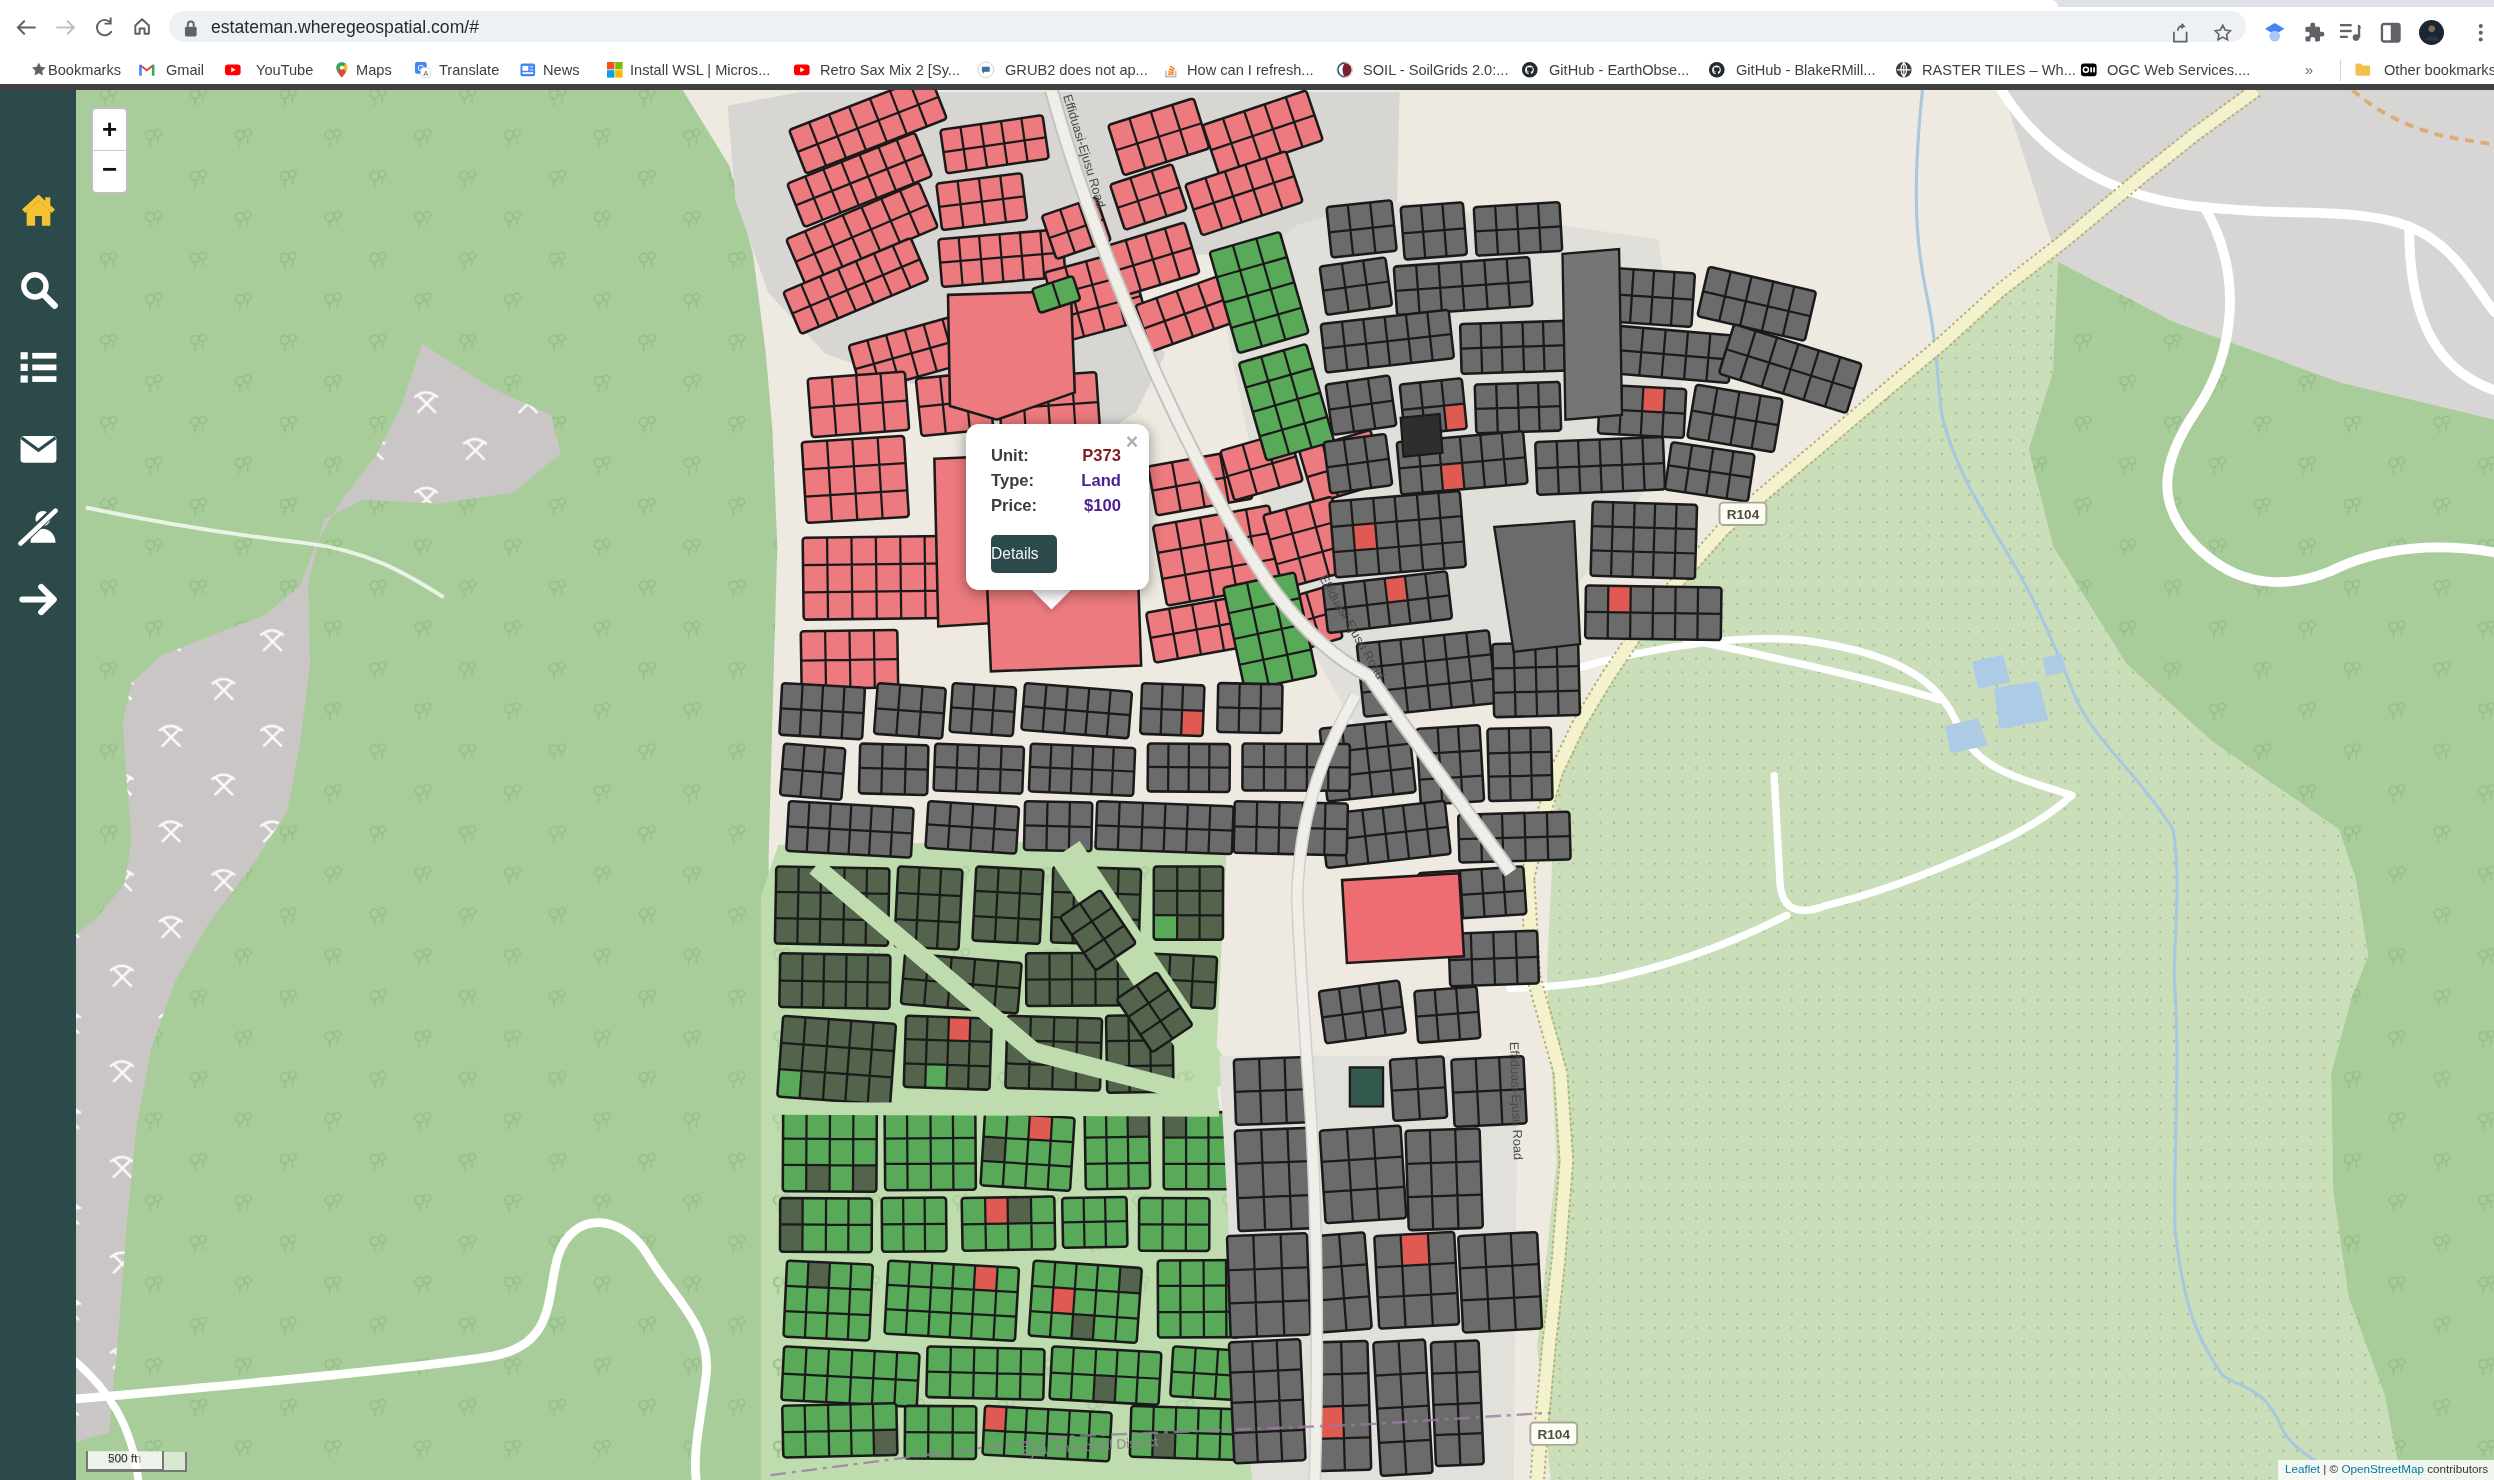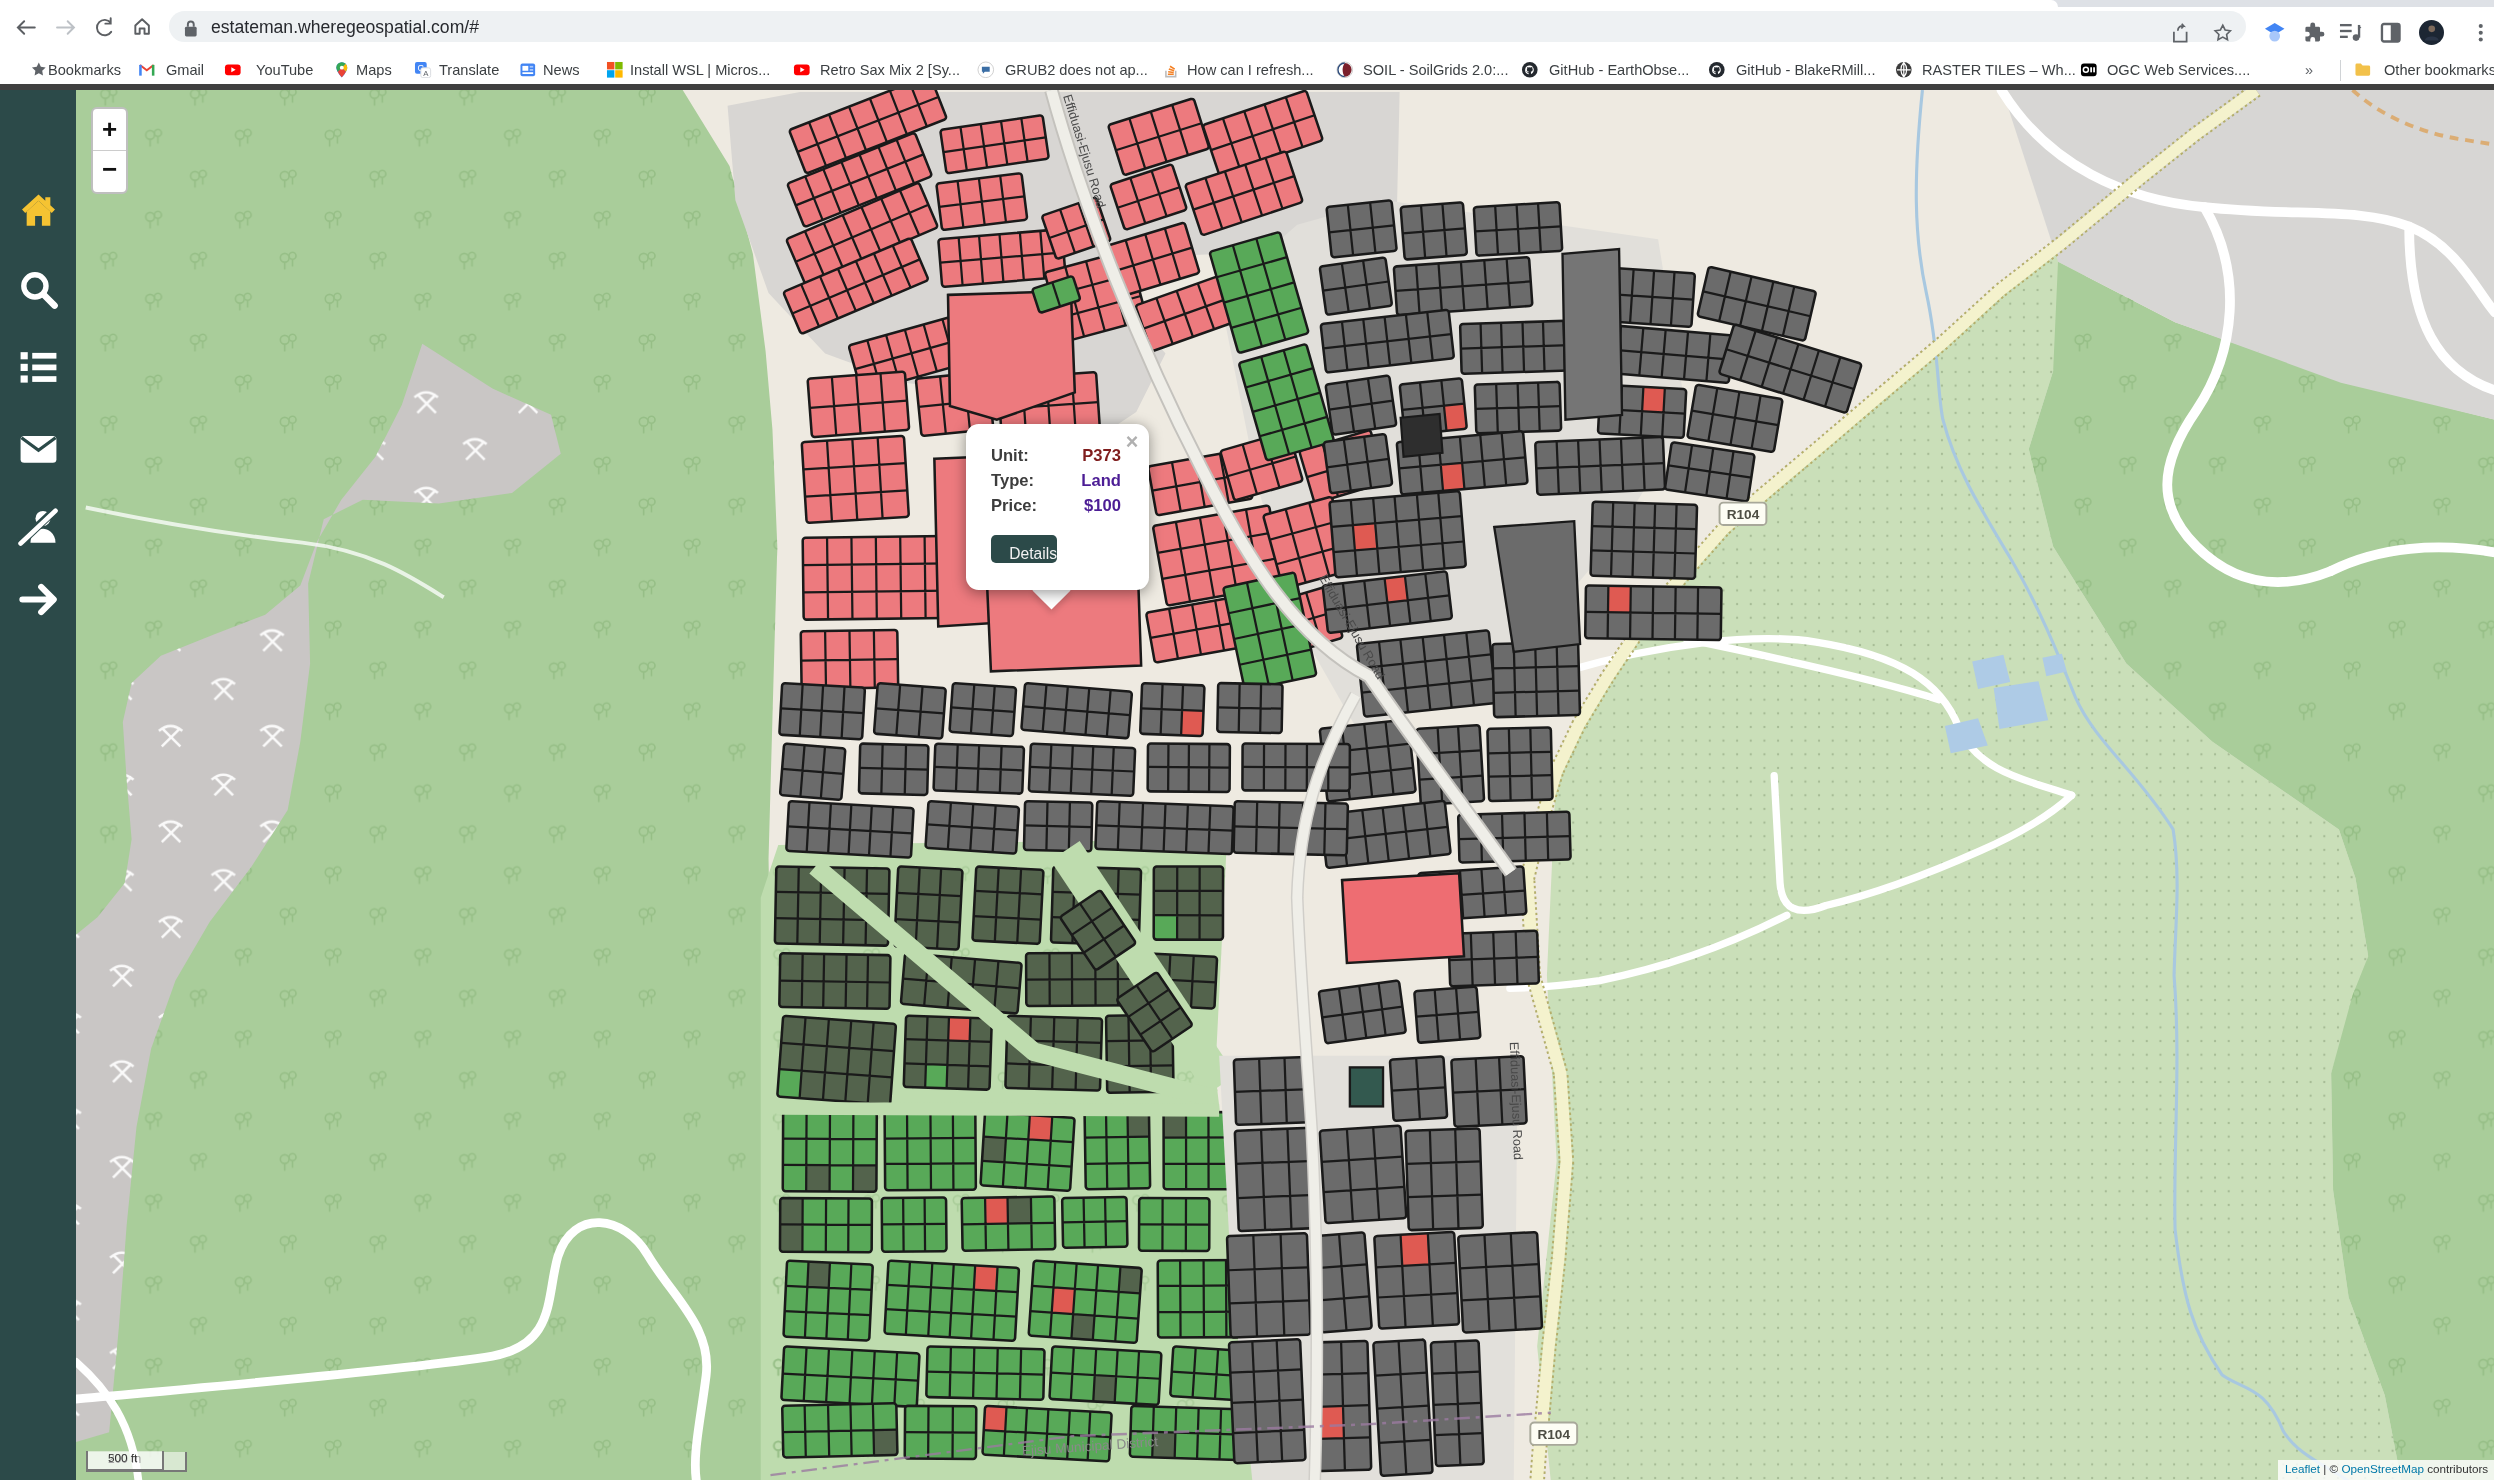--- a/index.html
+++ b/index.html
@@ -31,21 +31,21 @@
 #scale2{left:86px;top:1451px;width:78px;height:19.5px;background:rgba(255,255,255,.55);border:2px solid #777;border-top:none;font-size:11.7px;color:#333;padding-left:20px}
 #attrib{right:0;bottom:0;height:20.5px;background:rgba(255,255,255,.82);font-size:11.7px;color:#333;padding:2px 6.8px 0 6.8px;white-space:nowrap}
 #attrib a{color:#0078a8;text-decoration:none}
 
 #popup{left:966px;top:424px;width:183px;height:166px;background:#fff;border-radius:12.7px;box-shadow:0 2.9px 13.7px rgba(0,0,0,.4)}
 #ptail{left:1038px;top:577px;width:27px;height:27px;background:#fff;transform:rotate(45deg);box-shadow:2.9px 2.9px 5.9px rgba(0,0,0,.15)}
 #popup .prow{position:relative;height:25px}
 #popup .pl{position:absolute;left:25px;font-size:16.6px;font-weight:bold;color:#3d3d3d}
 #popup .pv{position:absolute;right:28px;font-size:16.6px;font-weight:bold;color:#4c1d95}
 #pclose{position:absolute;right:10.7px;top:5.9px;font-size:21.5px;color:#b0b0b0;font-weight:bold}
-#pbtn{position:absolute;left:25px;top:111px;width:66px;height:28px;background:#2c4a49;border-radius:4.9px;color:#f2f2f2;font-size:15.6px;text-align:right;line-height:37px}
+#pbtn{position:absolute;left:25px;top:111px;width:66px;height:38px;background:#2c4a49;border-radius:4.9px;color:#f2f2f2;font-size:15.6px;text-align:left;line-height:37px}
 </style></head>
 <body>
 <div id="stage">
 
 <div class="abs" id="tabstrip"></div>
 <div class="abs" id="tabwhite"></div>
 <div class="abs" id="toolbar">
   <svg class="abs" style="left:13.7px;top:5.9px" width="146" height="29" viewBox="0 0 150 30">
     <g stroke="#5c5f63" stroke-width="2" fill="none" stroke-linecap="round">
       <path d="M21,15 H4 M10,8.5 L3.5,15 L10,21.5"></path>

